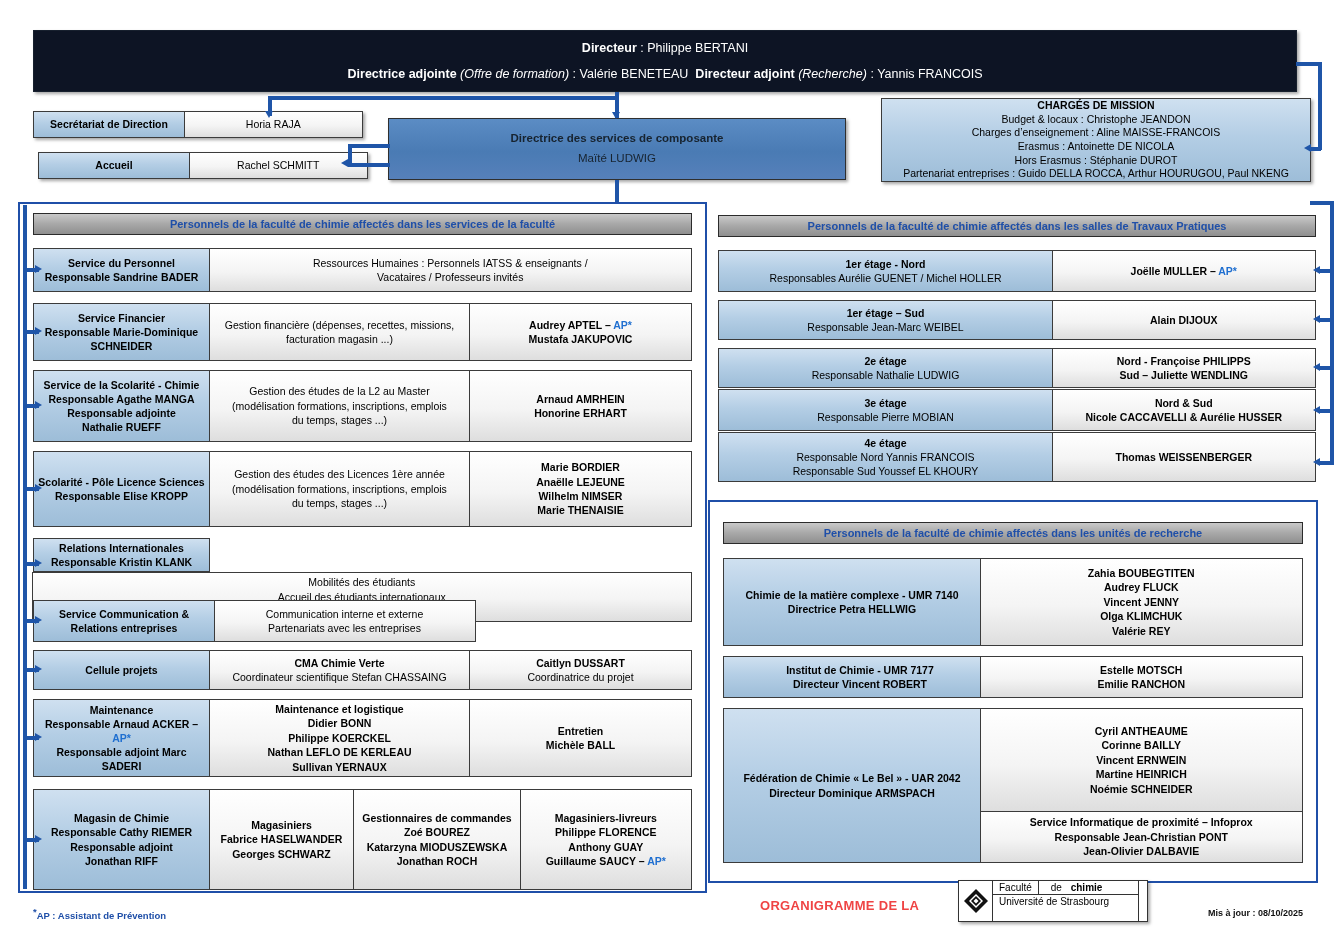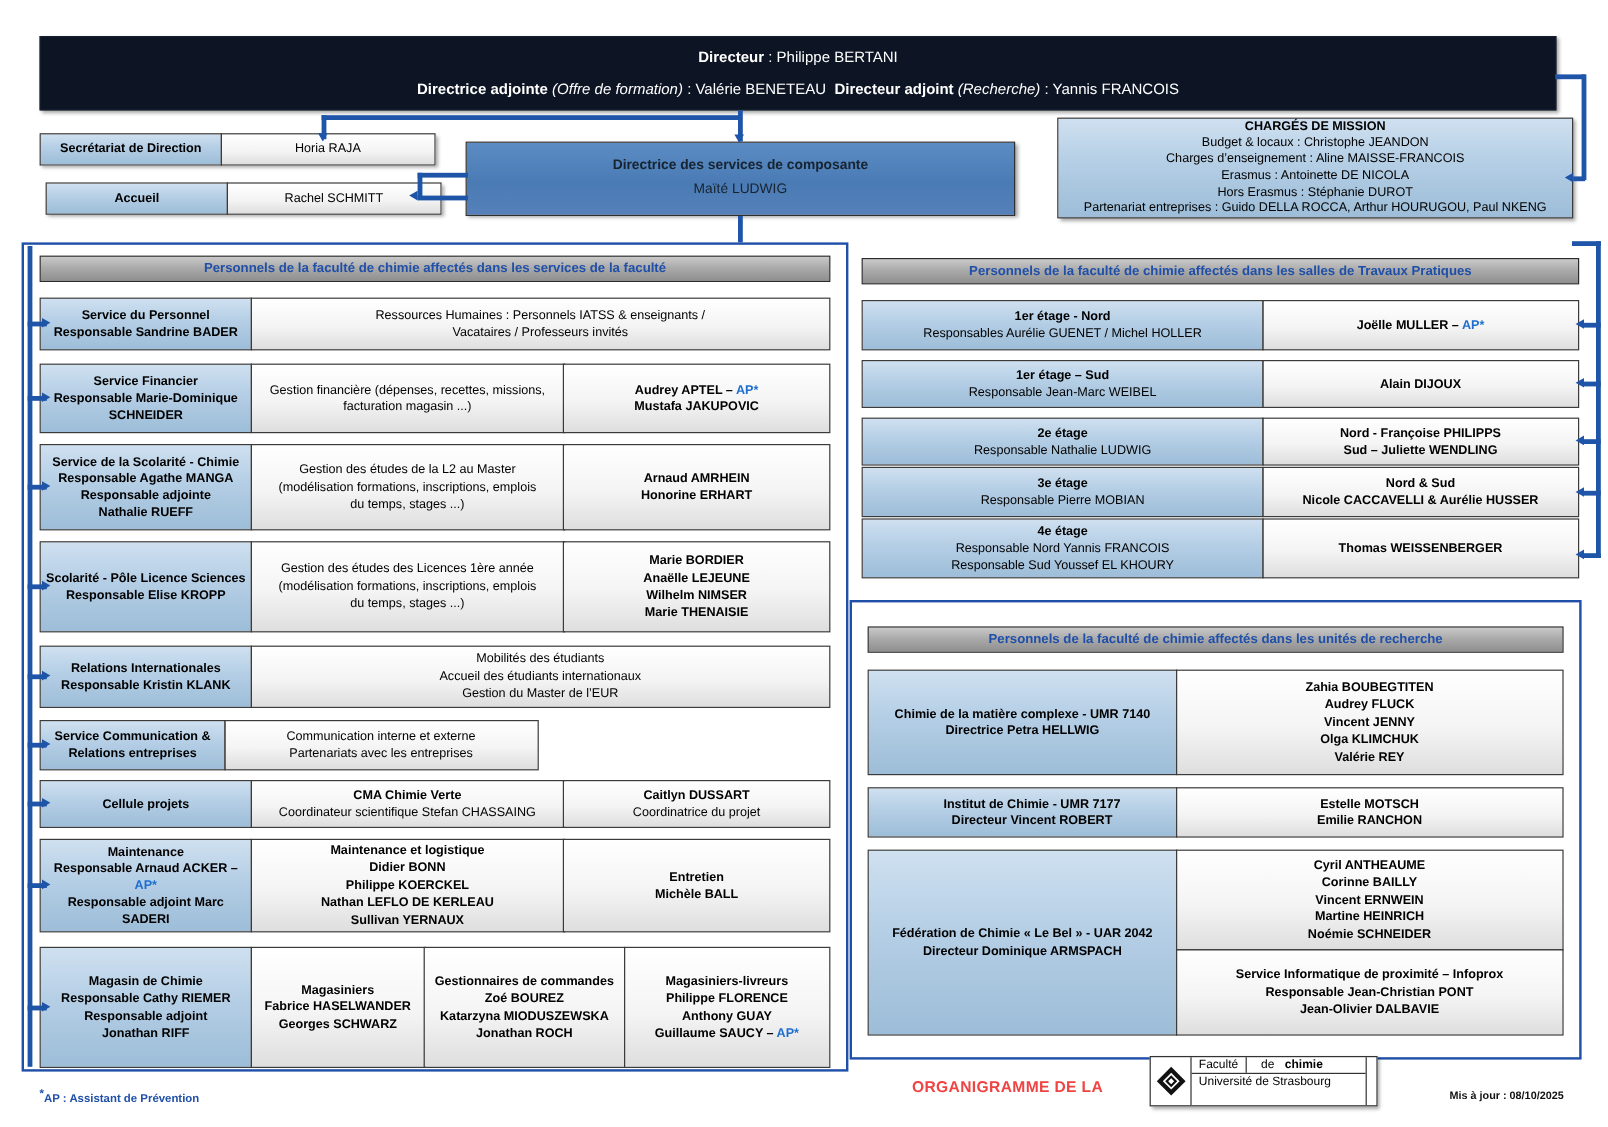--- a/index.html
+++ b/index.html
@@ -255,36 +255,36 @@
   <div class="white-cell bold" style="flex:1; margin-left:-1.5px;">
     <div>Marie BORDIER</div>
     <div>Anaëlle LEJEUNE</div>
     <div>Wilhelm NIMSER</div>
     <div>Marie THENAISIE</div>
   </div>
 </div>
 <div class="conn" style="left:23px; top:487px; width:16px; height:3.5px;"></div>
 <div class="arrow-r" style="left:35px; top:484px;"></div>
 
-<div class="row" style="left:33px; top:538px; width:659px; height:52px;">
+<div class="row" style="left:33px; top:538px; width:659px; height:52px;flex-direction:column;">
   <div class="lblue-cell" style="width:177px;">
     <div>Relations Internationales</div>
     <div>Responsable Kristin KLANK</div>
   </div>
   <div class="white-cell" style="flex:1; margin-left:-1.5px;">
     <div>Mobilités des étudiants</div>
     <div>Accueil des étudiants internationaux</div>
     <div>Gestion du Master de l’EUR</div>
   </div>
 </div>
 <div class="conn" style="left:23px; top:562px; width:16px; height:3.5px;"></div>
 <div class="arrow-r" style="left:35px; top:559px;"></div>
 
 <div class="row" style="left:33px; top:600px; width:659px; height:42px;">
-  <div class="lblue-cell" style="width:155px;">
+  <div class="lblue-cell" style="width:182px;">
     <div>Service Communication &amp;</div>
     <div>Relations entreprises</div>
   </div>
   <div class="white-cell" style="width:262px; margin-left:-1.5px;">
     <div>Communication interne et externe</div>
     <div>Partenariats avec les entreprises</div>
   </div>
 </div>
 <div class="conn" style="left:23px; top:619px; width:16px; height:3.5px;"></div>
 <div class="arrow-r" style="left:35px; top:616px;"></div>
@@ -454,21 +454,21 @@
     <div>Emilie RANCHON</div>
   </div>
 </div>
 
 <div class="row" style="left:723px; top:708px; width:580px; height:155px;">
   <div class="lblue-cell" style="width:258px;">
     <div>Fédération de Chimie « Le Bel » - UAR 2042</div>
     <div>Directeur Dominique ARMSPACH</div>
   </div>
   <div style="flex:1; margin-left:-1.5px; display:flex; flex-direction:column;">
-    <div class="white-cell bold" style="height:84px;">
+    <div class="white-cell bold" style="height:104px;">
       <div>Cyril ANTHEAUME</div>
       <div>Corinne BAILLY</div>
       <div>Vincent ERNWEIN</div>
       <div>Martine HEINRICH</div>
       <div>Noémie SCHNEIDER</div>
     </div>
     <div class="white-cell bold" style="flex:1; margin-top:-1.5px;">
       <div>Service Informatique de proximité – Infoprox</div>
       <div>Responsable Jean-Christian PONT</div>
       <div>Jean-Olivier DALBAVIE</div>

